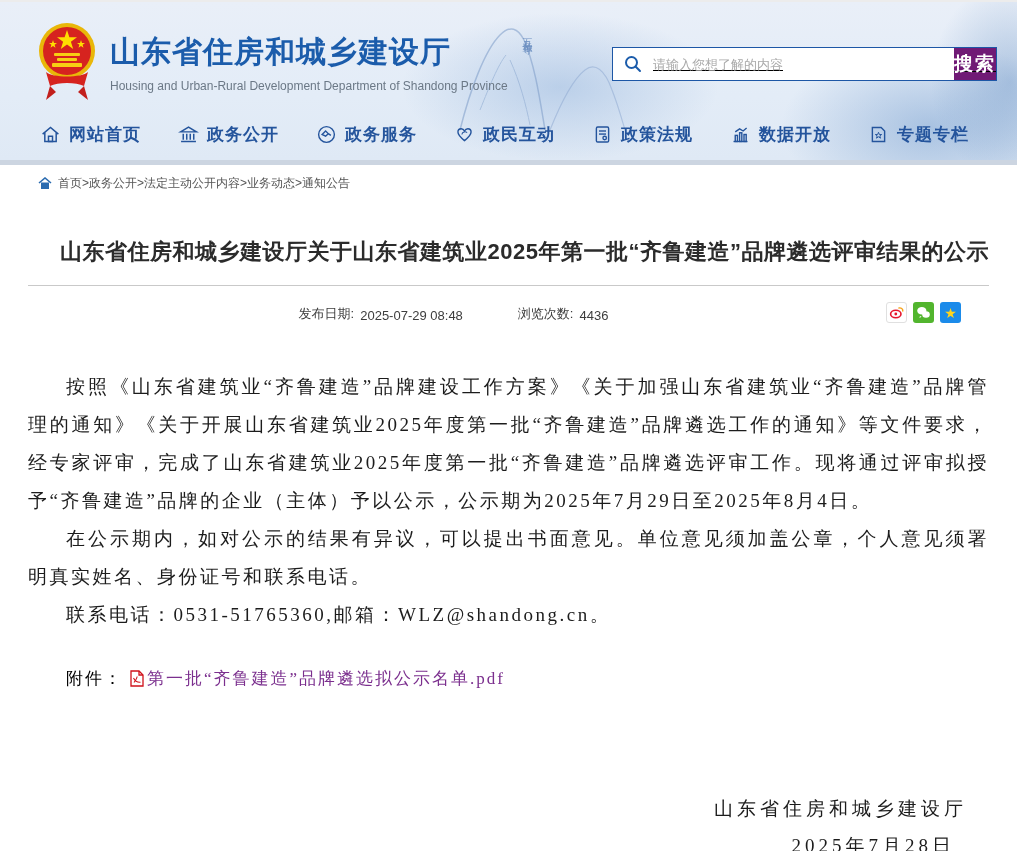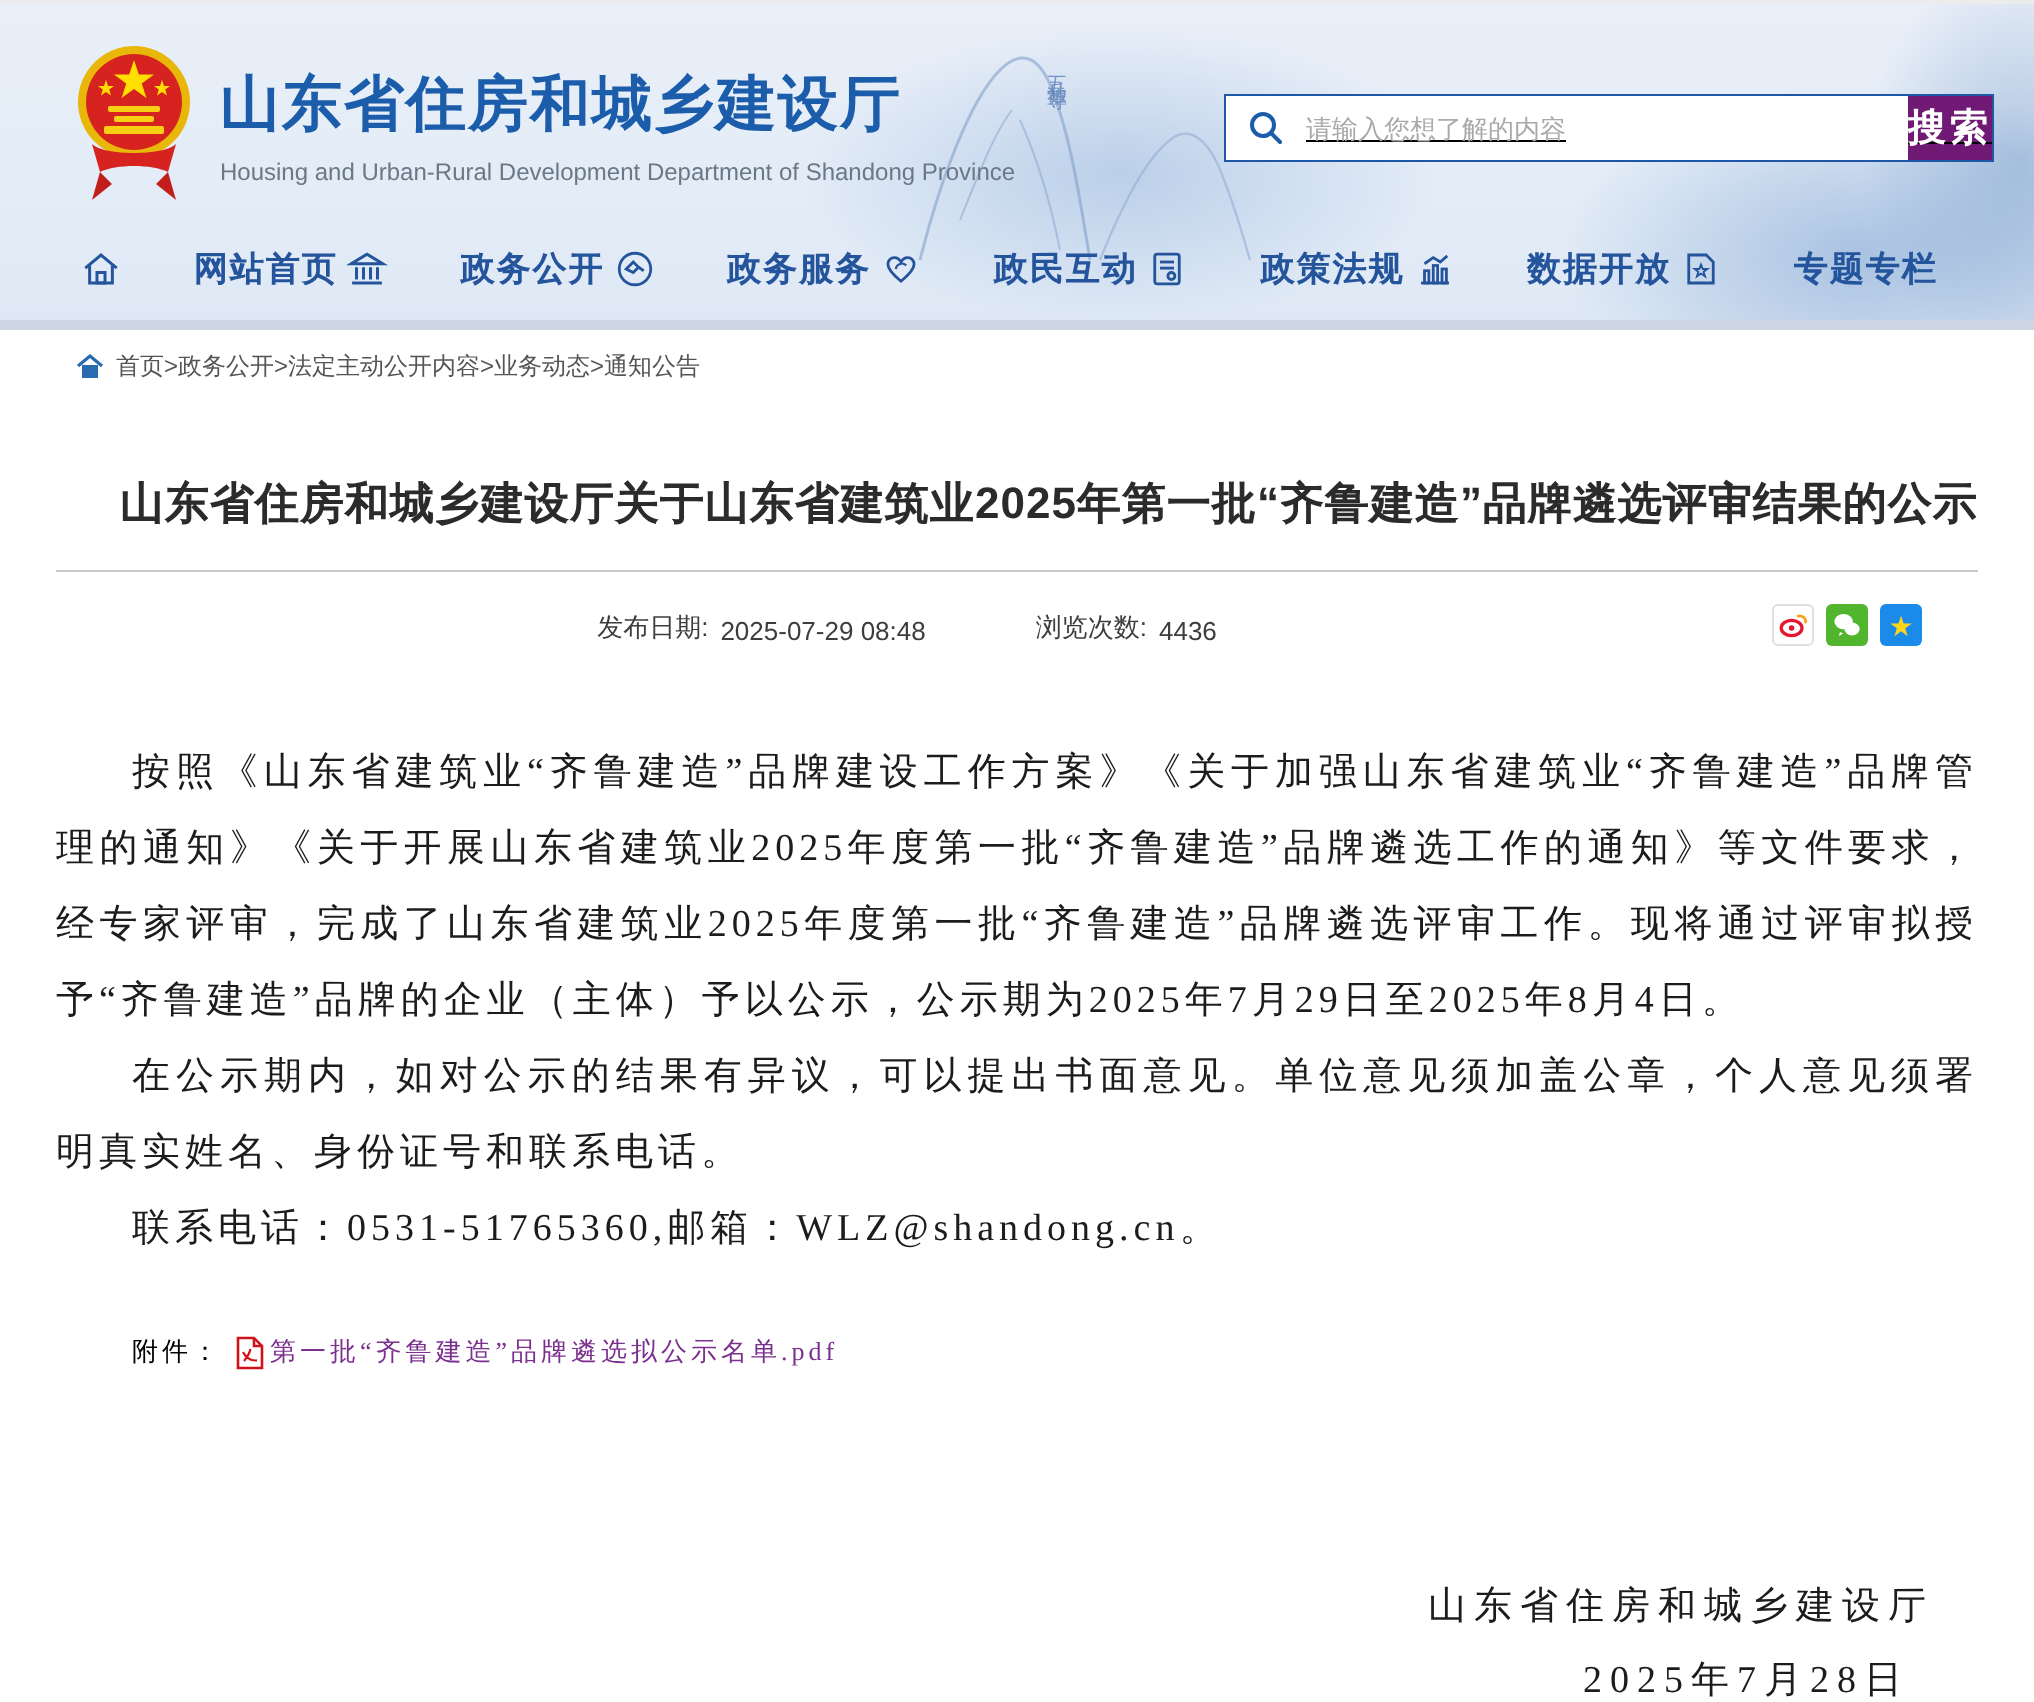--- a/index.html
+++ b/index.html
@@ -37,21 +37,21 @@
     background:transparent; font-family:"Liberation Sans", sans-serif; }
   .search-input::placeholder { color:#a9a9a9; }
   .search-btn { width:42px; border:none; background:#701a75; color:#fff;
     font-size:19px; font-weight:bold; cursor:pointer; letter-spacing:2px;
     font-family:"Liberation Sans", sans-serif; }
 
   .main-nav { position:absolute; left:0; right:0; bottom:6px; height:40px;
     display:flex; align-items:center; justify-content:space-between; padding:0 48px 0 40px; }
   .nav-item { display:flex; align-items:center; gap:8px; cursor:pointer; }
   .nav-item svg { width:21px; height:21px; }
-  .nav-label { font-size:17px; font-weight:bold; color:#24549c; letter-spacing:1px;margin-left:28px; }
+  .nav-label { font-size:17px; font-weight:bold; color:#24549c; letter-spacing:1px; }
 
   .nav-divider { height:5px; background:#ccd5e1; }
 
   
   .breadcrumb { height:37px; display:flex; align-items:center; padding-left:38px;
     background:#fff; font-size:12px; color:#555; gap:6px; }
 
   
   .article { padding:0 28px; }
   .article-title { margin-top:35px; text-align:right; font-size:22px; font-weight:bold;
@@ -67,21 +67,21 @@
     justify-content:center; cursor:pointer; }
   .share-weibo { background:#fff; border:1px solid #e0e0e0; }
   .share-wechat { background:#52b52e; }
   .share-qzone { background:#1b8bea; font-size:14px; color:#ffd41d; line-height:1; }
 
   .body-text { margin-top:42px; font-family:"Liberation Serif", serif; font-size:19px;
     color:#1c1c1c; line-height:38px; letter-spacing:2.5px; text-align:justify; }
   .body-text p { text-indent:2em; }
 
   .attachment-row { margin-top:33px; font-family:"Liberation Serif", serif;
-    font-size:13px; letter-spacing:2px; padding-left:38px; display:flex; align-items:center; }
+    font-size:17px; letter-spacing:2px; padding-left:38px; display:flex; align-items:center; }
   .pdf-icon { margin:0 2px 0 6px; }
   .attachment-link { color:#7b2f8e; text-decoration:none; cursor:pointer; }
 
   .signature { margin-top:100px; text-align:right; font-family:"Liberation Serif", serif;
     font-size:19px; color:#1c1c1c; letter-spacing:4px; line-height:37px; }
   .sig-org { padding-right:22px; }
   .sig-date { padding-right:34px; }
 </style>
 </head>
 <body>

